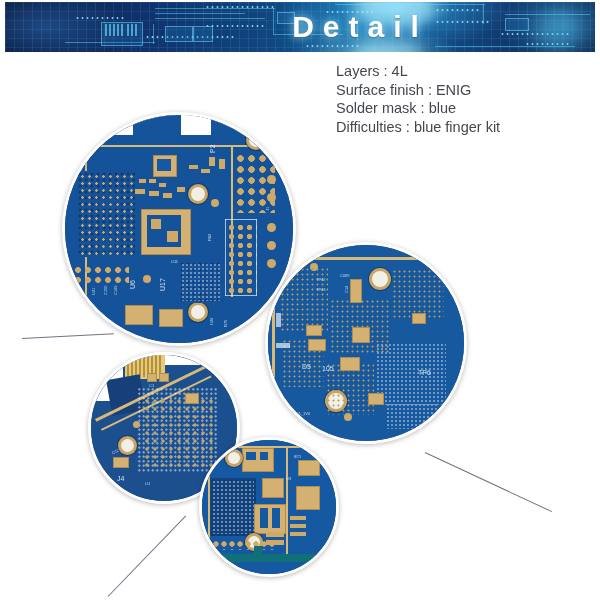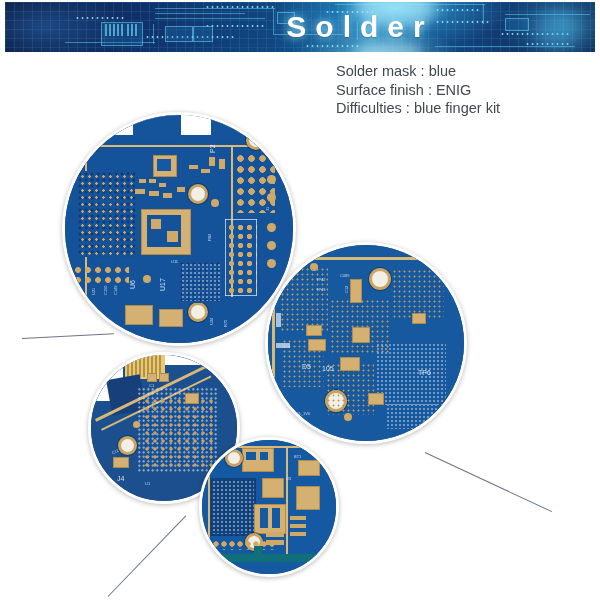--- a/index.html
+++ b/index.html
@@ -133,26 +133,27 @@
     <div class="pad" style="left:112px;top:22px;width:1.5px;height:12px;"></div>
     <div class="pad" style="left:116px;top:22px;width:1.5px;height:12px;"></div>
     <div class="pad" style="left:122px;top:22px;width:1.5px;height:12px;"></div>
     <div class="pad" style="left:126px;top:22px;width:1.5px;height:12px;"></div>
     <div class="pad" style="left:130px;top:22px;width:1.5px;height:12px;"></div>
 
     <div class="glow" style="left:350px;top:-14px;width:80px;height:40px;background:rgba(190,245,255,.55);filter:blur(7px);"></div>
     <div class="glow" style="left:348px;top:38px;width:70px;height:22px;background:rgba(200,248,255,.45);filter:blur(6px);"></div>
     <div class="glow" style="left:530px;top:8px;width:46px;height:40px;background:rgba(90,200,245,.35);filter:blur(8px);"></div>
 
-    <div class="banner-title">Solder</div>
+    <div class="banner-title">Detail</div>
   </div>
 
   <div class="specs">
+    <div class="spec-line">Layers : 4L</div>
+    <div class="spec-line">Surface finish : ENIG</div>
     <div class="spec-line">Solder mask : blue</div>
-    <div class="spec-line">Surface finish : ENIG</div>
     <div class="spec-line">Difficulties : blue finger kit</div>
   </div>
 
   <div class="leader" style="left:22px;top:338px;width:92px;transform:rotate(-3deg);"></div>
   <div class="leader" style="left:425px;top:452px;width:140px;transform:rotate(25deg);"></div>
   <div class="leader" style="left:108px;top:596px;width:112px;transform:rotate(-46deg);"></div>
 
   <div class="pcb" style="left:62px;top:112px;width:228px;height:228px;z-index:5;">
     <div class="pcb-inner">
       <div class="board" style="inset:0;background:#14539a;"></div>

